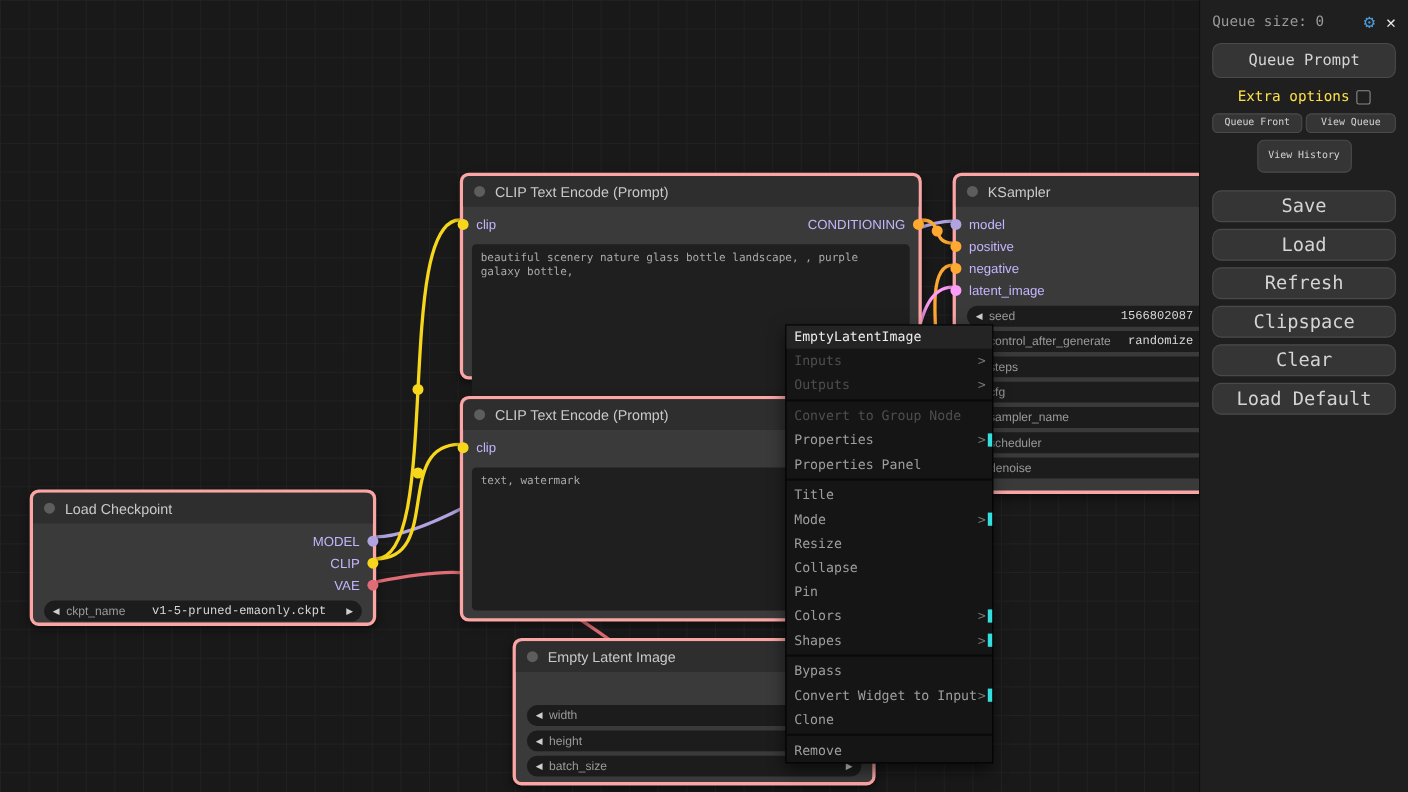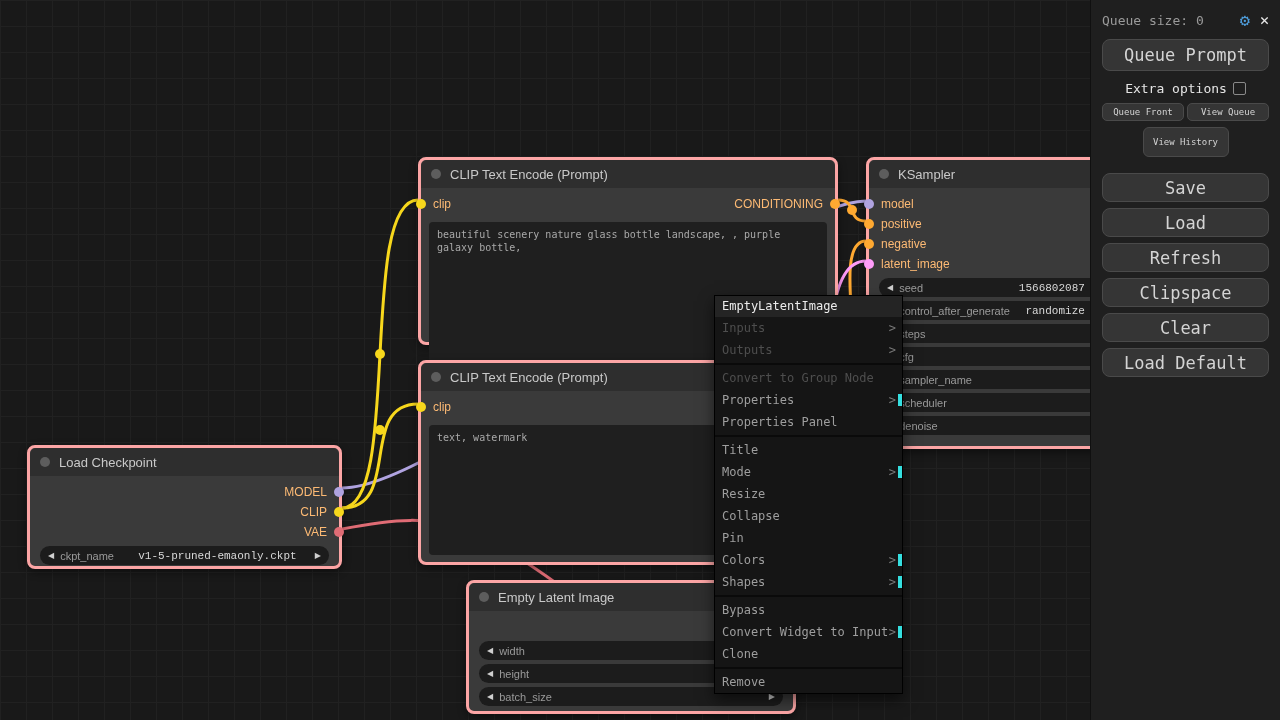--- a/index.html
+++ b/index.html
@@ -24,21 +24,21 @@
   }
   .node-header {
     height:28px; background:#2e2e2e; border-radius:7px 7px 0 0;
     display:flex; align-items:center; padding:0 10px;
     color:#c9c9c9; font-size:13px;
   }
   .collapse-dot { width:10px; height:10px; border-radius:50%; background:#5d5d5d; margin-right:9px; flex:0 0 auto; }
   .slot-row {
     position:relative; height:20px; margin-top:6px; padding:0 12px;
     display:flex; align-items:center; justify-content:space-between;
-    color:#fdba74; font-size:12px;
+    color:#c4b5fd; font-size:12px;
   }
   .slot-row .only-out { margin-left:auto; }
   .dot { position:absolute; width:10px; height:10px; border-radius:50%; top:5px; }
   .in-dot  { left:-5px; }
   .out-dot { right:-5px; }
   .c-model { background:#b0a3e0; }
   .c-clip  { background:#f7d71c; }
   .c-vae   { background:#e06c75; }
   .c-cond  { background:#ffa931; }
   .c-latent{ background:#ff9cf9; }
@@ -80,22 +80,22 @@
   }
   .queue-row { display:flex; align-items:center; font-size:13px; color:#9a9a9a; }
   .queue-row .gear { margin-left:auto; font-size:17px; color:#4e9ddb; cursor:pointer; }
   .queue-row .close { margin-left:10px; font-size:15px; color:#e8e8e8; cursor:pointer; }
   .btn {
     display:block; width:100%; background:#353535; border:1px solid #4a4a4a;
     border-radius:8px; color:#d4d4d4; font-family:"DejaVu Sans Mono", monospace;
     cursor:pointer; padding:0;
   }
   .btn.big { height:29px; font-size:17px; margin-top:6px; }
-  .btn.queue { height:32px; font-size:17px; margin-top:9px; }
-  .extra-row { display:flex; justify-content:center; align-items:center; gap:6px; margin-top:10px; font-size:13px; color:#e5e5e5; }
+  .btn.queue { height:32px; font-size:14px; margin-top:9px; }
+  .extra-row { display:flex; justify-content:center; align-items:center; gap:6px; margin-top:10px; font-size:13px; color:#fde047; }
   .checkbox { width:13px; height:13px; border:1px solid #8a8a8a; border-radius:2px; background:#1f1f1f; cursor:pointer; }
   .small-row { display:flex; gap:3px; margin-top:7px;align-items:center; }
   .btn.small { font-size:9px; height:18px; border-radius:5px; flex:1; }
   .hist-row { display:flex; justify-content:center; margin-top:6px; }
   .btn.hist { width:86px; height:30px; font-size:9px; line-height:11px; white-space:normal; border-radius:6px; }
   .stack { margin-top:16px; }
 </style>
 </head>
 <body>
 

